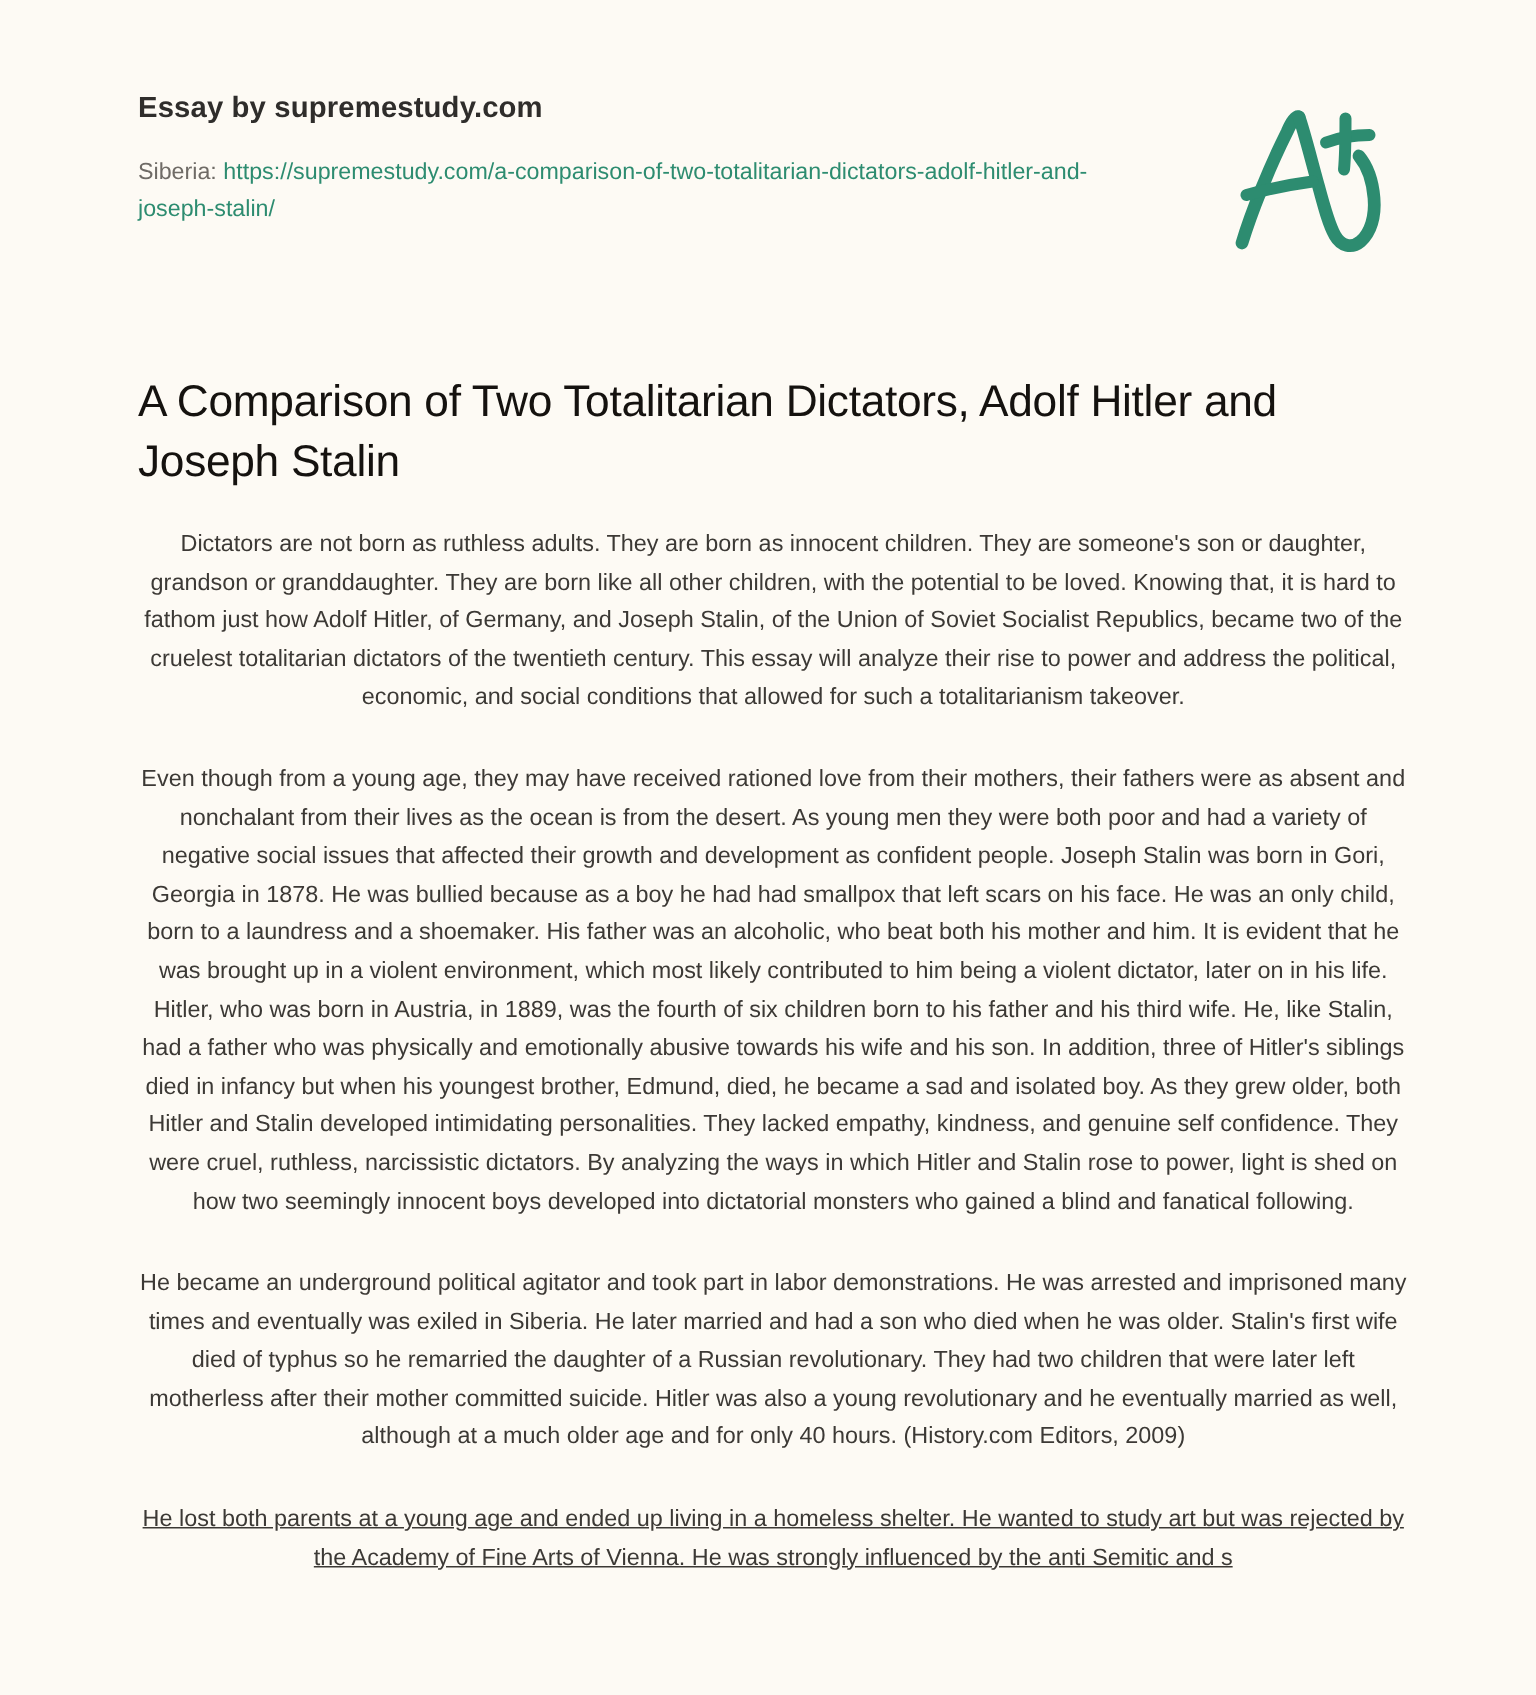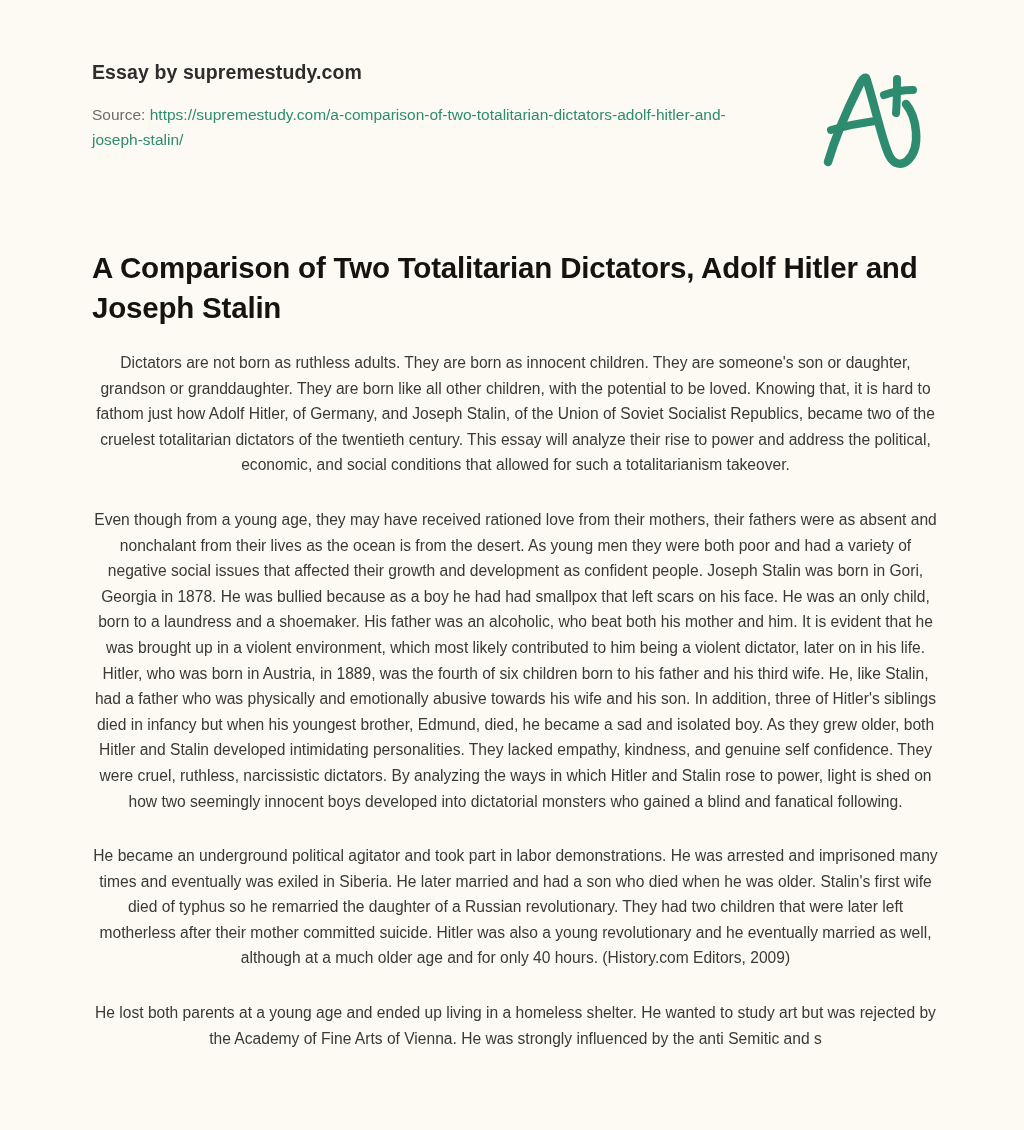--- a/index.html
+++ b/index.html
@@ -66,21 +66,21 @@
   .logo svg { display: block; width: 100%; height: 100%; }
 
   
   .title {
     position: absolute;
     left: 92px;
     top: 248px;
     width: 855px;
     margin: 0;
     font-size: 29.5px;
-    font-weight: 700;
+    font-weight: 400;
     line-height: 40px;
     letter-spacing: -0.2px;
     color: #15120f;
   }
 
   
   .article {
     position: absolute;
     left: 92px;
     top: 350px;
@@ -89,32 +89,32 @@
     overflow: hidden;
   }
 
   .article p {
     margin: 0 0 29px 0;
     font-size: 15.6px;
     line-height: 25.6px;
     color: #3c3935;
     text-align: center;
   }
-  .article p:last-child { margin-bottom: 4px; }
+  .article p:last-child { margin-bottom: 4px; text-decoration: underline; }
 </style>
 </head>
 <body>
 
 <div class="page">
 
   <div class="header">
     <p class="essay-by">Essay by supremestudy.com</p>
 
     <div class="source-line">
-      <span class="source-label">Source:</span>
+      <span class="source-label">Siberia:</span>
       <a class="source-url" href="#">https://supremestudy.com/a-comparison-of-two-totalitarian-dictators-adolf-hitler-and-joseph-stalin/</a>
     </div>
   </div>
 
   <div class="logo">
     <svg viewBox="0 0 124 108" xmlns="http://www.w3.org/2000/svg" fill="none" stroke="#2d8c70" stroke-linecap="round" stroke-linejoin="round">
 
       <path d="M16 100 C 22 80, 34 50, 46 26 C 49 19, 52 15, 54 16" stroke-width="8.5"></path>
 
       <path d="M54 16 C 57 24, 62 44, 67 62 C 71 77, 74 88, 78 95

